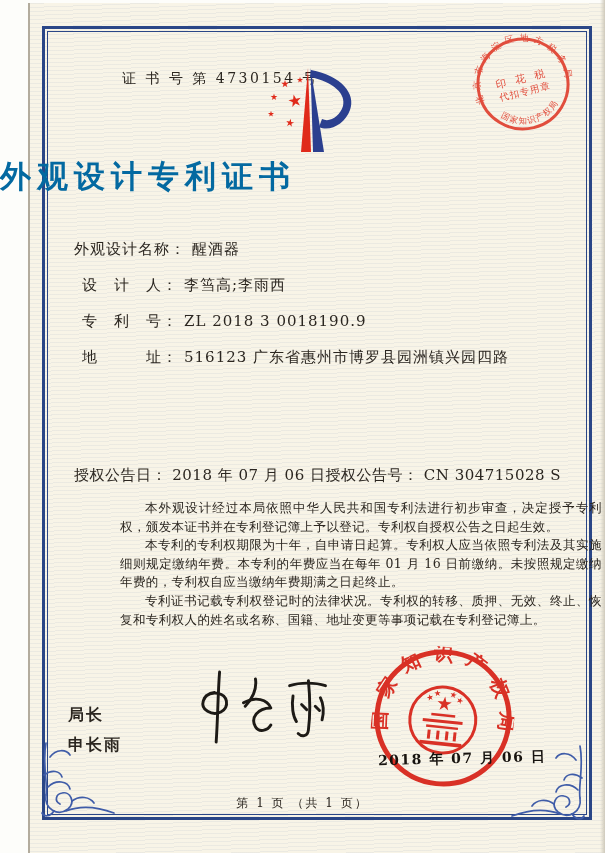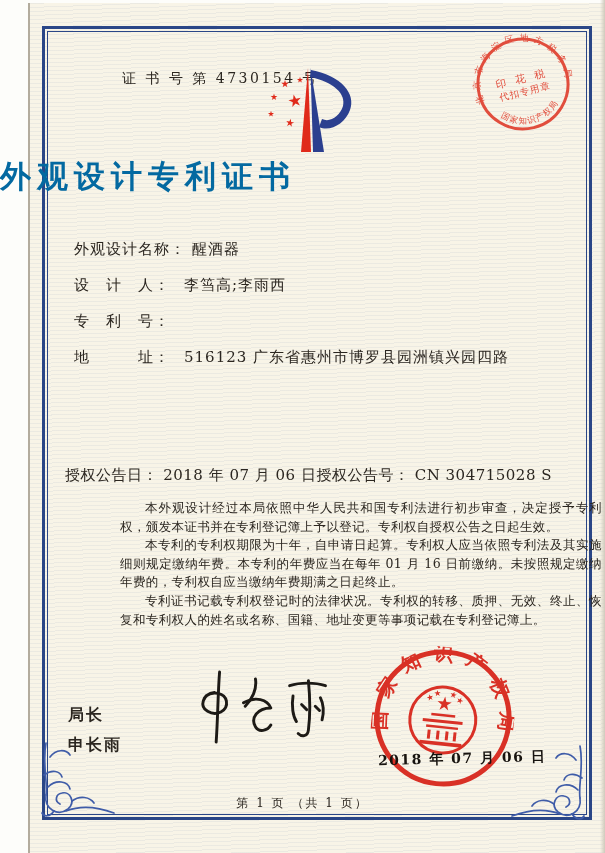--- a/index.html
+++ b/index.html
@@ -40,25 +40,25 @@
     position:absolute;left:472px;top:33px;width:102px;height:102px;
     transform:rotate(-14deg);opacity:.93;
   }
   .title{
     position:absolute;left:0;top:156px;width:100%;text-align:left;
     font-size:31px;font-weight:700;letter-spacing:6px;color:#0369a1;
     white-space:nowrap;
   }
   .fields{position:absolute;left:74px;top:240px;font-size:15px;}
   .field-row{display:flex;margin-bottom:17px;white-space:nowrap;letter-spacing:1px;}
-  .field-label{min-width:104px;}
+  .field-label{min-width:104px;text-align:right;}
   .field-value{margin-left:6px;}
   .grant-row{
     position:absolute;left:74px;top:466px;width:478px;font-size:15px;
-    display:flex;justify-content:flex-end;white-space:nowrap;letter-spacing:0.5px;
+    display:flex;justify-content:space-between;white-space:nowrap;letter-spacing:0.5px;
   }
   .paragraphs{
     position:absolute;left:72px;top:499px;width:482px;
     font-size:12.5px;line-height:18.6px;text-align:justify;letter-spacing:0.4px;margin-left:48px;
   }
   .paragraphs p{margin:0;text-indent:2em;}
   .director{
     position:absolute;left:68px;top:700px;
     font-family:Liberation Serif, serif;
     font-size:16px;line-height:30px;font-weight:600;letter-spacing:2px;
@@ -141,20 +141,21 @@
   <div class="field-row">
     <span class="field-label">外观设计名称：</span>
     <span class="field-value">醒酒器</span>
   </div>
   <div class="field-row">
     <span class="field-label">设　计　人：</span>
     <span class="field-value">李筜高;李雨西</span>
   </div>
   <div class="field-row">
     <span class="field-label">专　利　号：</span>
+    <span class="field-value">ZL 2018 3 0018190.9</span>
   </div>
   <div class="field-row">
     <span class="field-label">地　　　址：</span>
     <span class="field-value">516123 广东省惠州市博罗县园洲镇兴园四路</span>
   </div>
 </div>
 
 <div class="grant-row">
   <span>
     <span>授权公告日：</span>

